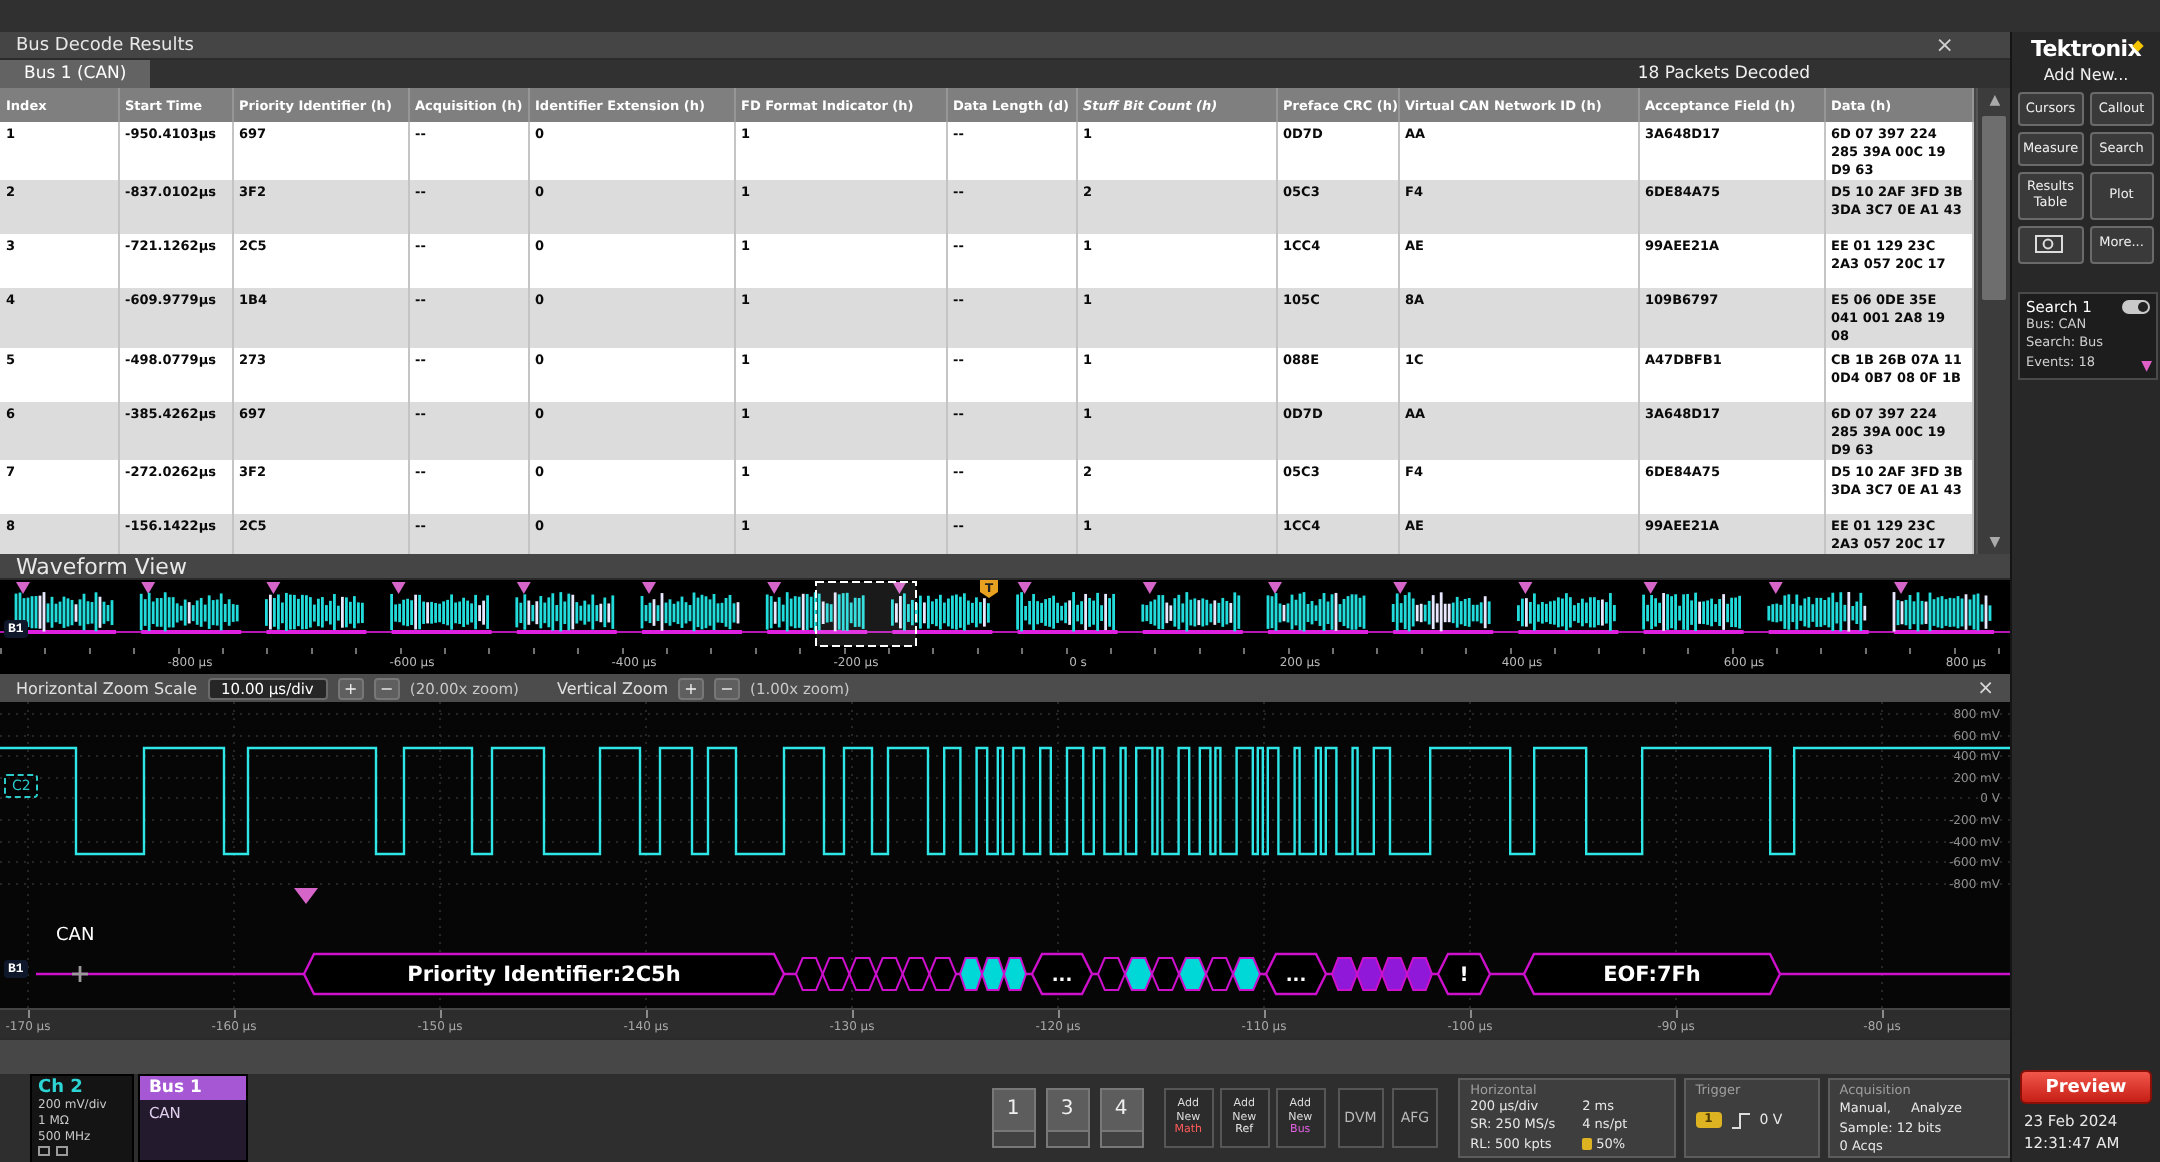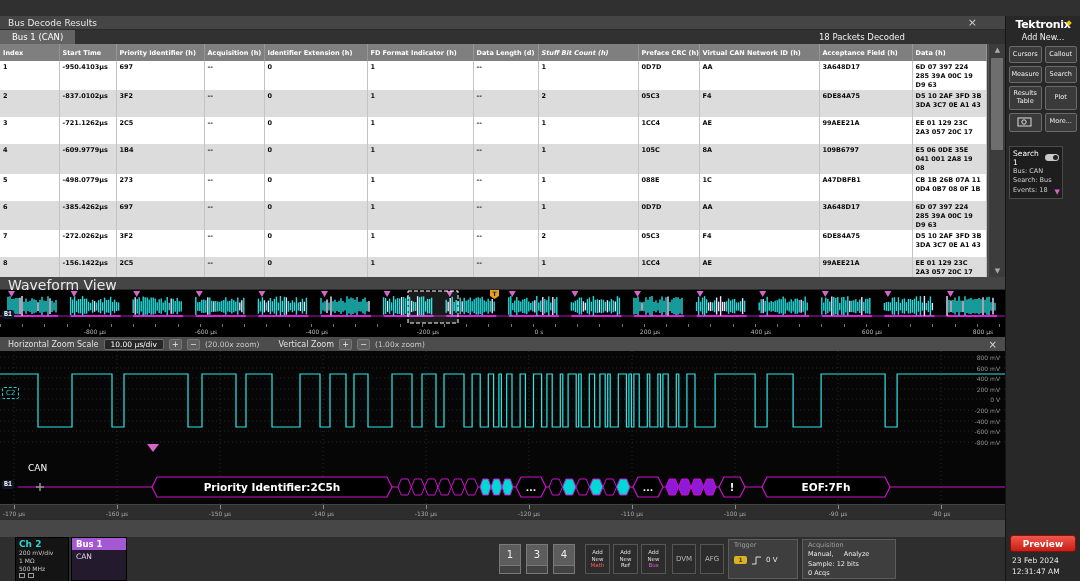--- a/index.html
+++ b/index.html
@@ -27,21 +27,21 @@
 td{font-size:6.5px;font-weight:bold;color:#0a0a0a;padding:2px 3px 0 3px;vertical-align:top;border-right:1px solid #c4c4c4;line-height:1.4;}
 tbody tr{height:27px;}
 tbody tr:nth-child(odd){background:#ffffff;}
 tbody tr:nth-child(even){background:#dcdcdc;}
 .vscroll{position:absolute;top:0;right:0;width:17px;height:233px;background:#3c3c3c;border-left:1px solid #555;}
 .vthumb{position:absolute;top:14px;left:2px;right:2px;height:92px;background:#6e6e6e;border-radius:1px;}
 .varrow{position:absolute;left:0;width:17px;height:12px;color:#aaa;font-size:7px;text-align:center;line-height:12px;}
 
 
 .wavepanel{position:absolute;top:261px;left:0;width:1005px;height:260px;background:#3a3a3a;}
-.wv-title{height:13px;background:#454545;color:#e8e8e8;font-size:14px;display:flex;padding:0 8px;border-bottom:1px solid #2a2a2a;}
+.wv-title{height:13px;background:#454545;color:#e8e8e8;font-size:11px;display:flex;align-items:center;padding:0 8px;border-bottom:1px solid #2a2a2a;}
 .overview{position:relative;height:47px;background:#000;}
 .ovlabels{position:absolute;left:0;bottom:0;width:1005px;height:10px;}
 .ovlabels span{position:absolute;transform:translateX(-50%);color:#b8b8b8;font-size:6px;top:1px;}
 .ovticks{position:absolute;left:0;bottom:10px;width:1005px;height:3px;background:repeating-linear-gradient(90deg,#707070 0,#707070 1px,transparent 1px,transparent 22.2px);}
 .ovb1{position:absolute;left:2px;top:20px;}
 .zoombar{height:14px;background:#4c4c4c;display:flex;align-items:center;gap:5px;padding:0 8px;color:#e0e0e0;font-size:8px;}
 .zval{background:#262626;border:1px solid #6a6a6a;color:#fff;padding:0 6px;height:11px;line-height:10px;font-size:7.5px;border-radius:2px;}
 .zbtn{background:#5f5f5f;border:1px solid #777;color:#eee;width:13px;height:11px;line-height:9px;text-align:center;font-size:8px;border-radius:2px;}
 .zinfo{color:#c8c8c8;font-size:7.5px;}
 .zb-close{margin-left:auto;color:#d8d8d8;font-size:10px;}
@@ -83,21 +83,21 @@
 .acq{font-size:6.5px;color:#e8e8e8;line-height:1.45;}
 .acq .r1{display:flex;gap:10px;}
 .lockicon{display:inline-block;width:5px;height:6px;background:#ddb321;border-radius:1px;margin-right:2px;vertical-align:-1px;}
 
 
 .brand{position:relative;text-align:center;color:#fff;font-weight:bold;font-size:11px;padding-top:2px;letter-spacing:-0.3px;}
 .bmark{position:absolute;width:4px;height:4px;background:#f5c400;transform:rotate(45deg);top:5px;right:9px;}
 .addnew{text-align:center;color:#f0f0f0;font-size:8px;margin-top:2px;}
 .sbgrid{display:grid;grid-template-columns:1fr 1fr;gap:3px;padding:4px 3px;}
 .sbtn{background:#3a3a3a;border:1px solid #6a6a6a;border-radius:2px;color:#f0f0f0;font-size:6.5px;text-align:center;padding:3px 1px;min-height:17px;display:flex;align-items:center;justify-content:center;line-height:1.2;}
-.searchpanel{margin:10px 17px 0 3px;background:#1d1d1d;border:1px solid #4a4a4a;padding:2px 3px;position:relative;}
+.searchpanel{margin:10px 1px 0 3px;background:#1d1d1d;border:1px solid #4a4a4a;padding:2px 3px;position:relative;}
 .sp-head{display:flex;align-items:center;color:#fff;font-size:7.5px;}
 .sp-badge{margin-left:auto;width:14px;height:7px;background:#c9c9c9;border-radius:4px;position:relative;}
 .sp-badge::after{content:"";position:absolute;right:1px;top:1px;width:5px;height:5px;border-radius:50%;background:#222;}
 .sp-line{color:#cfcfcf;font-size:6.5px;line-height:1.5;}
 .sp-tri{position:absolute;right:2px;bottom:2px;color:#e060c8;font-size:7px;}
 .previewwrap{position:absolute;left:4px;right:4px;bottom:4px;}
 .preview{width:100%;height:17px;background:linear-gradient(#f2564a,#c61f16);border:1px solid #8a0f08;border-radius:3px;color:#fff;font-weight:bold;font-size:9px;}
 .dt{margin-top:4px;color:#e8e8e8;font-size:7.5px;line-height:1.4;padding-left:2px;}
 svg text{font-family:"DejaVu Sans",sans-serif;}
 </style>
@@ -872,20 +872,31 @@
           <div class="addbtn">
             <span>Add</span>
             <span>New</span>
             <span style="color: rgb(224, 96, 224);">Bus</span>
           </div>
         </div>
 
       <div class="gbtn sp6">DVM</div>
       <div class="gbtn sp4">AFG</div>
 
+      <div class="panelbox w112 sp10">
+        <div class="ptitle">Horizontal</div>
+        <div class="hgrid">
+          <span>200 µs/div</span>
+          <span>2 ms</span>
+          <span>SR: 250 MS/s</span>
+          <span>4 ns/pt</span>
+          <span>RL: 500 kpts</span>
+          <span><i class="lockicon"></i><em style="font-style:normal;">50%</em></span>
+        </div>
+      </div>
 
       <div class="panelbox w70 sp4">
         <div class="ptitle">Trigger</div>
         <div class="trow">
           <span class="trigkey">1</span>
           <svg width="11" height="10">
               <polyline points="1,9 5,9 5,2 10,2" fill="none" stroke="#ddd" stroke-width="1"></polyline>
             </svg>
           <span>0 V</span>
         </div>

